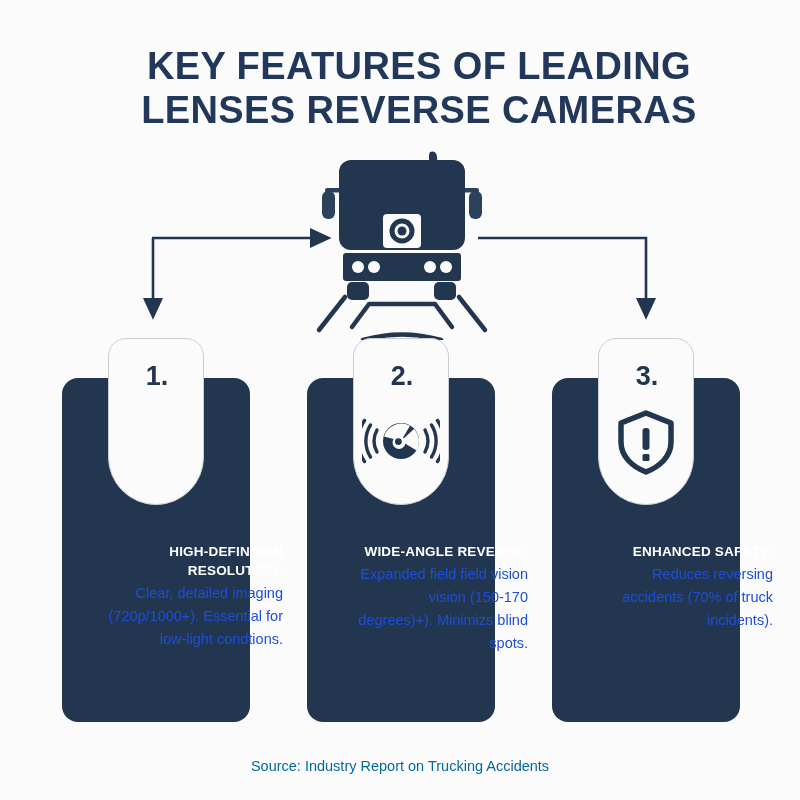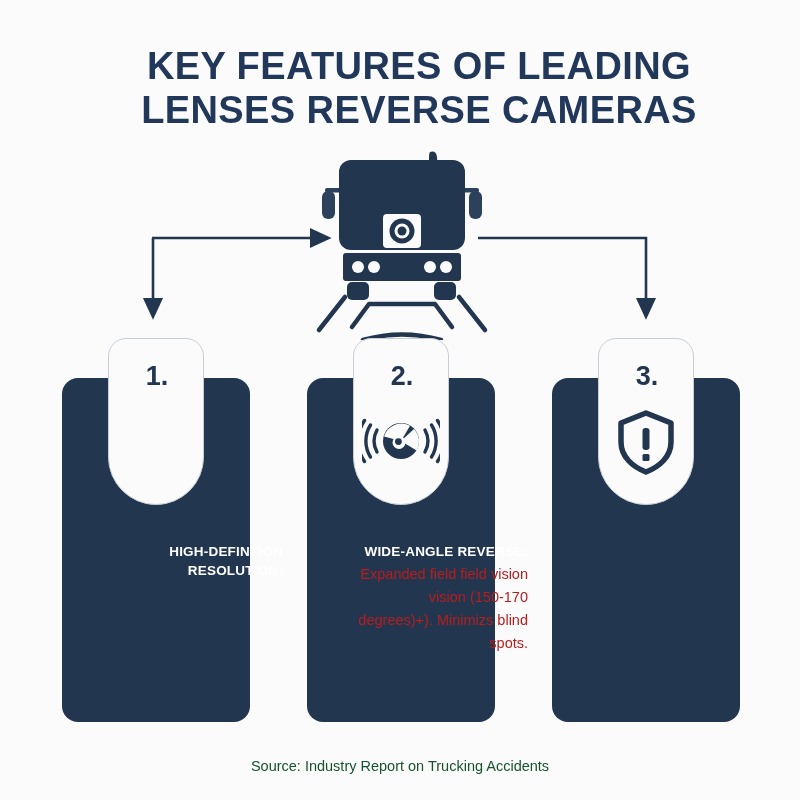--- a/index.html
+++ b/index.html
@@ -137,32 +137,32 @@
     line-height: 19px;
     letter-spacing: 0.2px;
     color: #ffffff;
   }
   .card-desc {
     display: block;
     margin-top: 2px;
     font-size: 14.5px;
     font-weight: normal;
     line-height: 23px;
-    color: #b91c1c;
+    color: #1d4ed8;
   }
 
   
   #footer-source {
     position: absolute;
     left: 0;
     top: 758px;
     width: 800px;
     text-align: center;
     font-size: 14.5px;
-    color: #14532d;
+    color: #0369a1;
   }
 </style>
 </head>
 <body>
 
 <div id="stage">
 
   <div id="title-block">
     <span class="title-line">KEY FEATURES OF LEADING</span>
     <span class="title-line">LENSES REVERSE CAMERAS</span>
@@ -222,20 +222,21 @@
 
   <div id="cards">
 
     <div class="card-wrap c1">
       <div class="card-body"></div>
       <div class="card-pill">
         <div class="pill-number">1.</div>
       </div>
       <div class="card-text">
         <span class="card-heading">HIGH-DEFINTION RESOLUTION:</span>
+        <span class="card-desc">Clear, detailed imaging (720p/1000+). Essential for low-light condtions.</span>
       </div>
     </div>
 
     <div class="card-wrap c2">
       <div class="card-body"></div>
       <div class="card-pill">
         <div class="pill-number">2.</div>
         <div class="pill-icon">
           <svg width="78" height="70" viewBox="0 0 78 70">
             <g transform="translate(39,34)">
@@ -267,19 +268,23 @@
       <div class="card-pill">
         <div class="pill-number">3.</div>
         <div class="pill-icon">
           <svg width="78" height="70" viewBox="0 0 78 70">
             <path d="M39,6 L64,16 L64,35 C64,50 52,60 39,65 C26,60 14,50 14,35 L14,16 Z" fill="none" stroke="#22374f" stroke-width="5.5" stroke-linejoin="round"></path>
             <rect x="35.5" y="21" width="7" height="22" rx="3" fill="#22374f"></rect>
             <rect x="35.5" y="47" width="7" height="7" rx="1.5" fill="#22374f"></rect>
           </svg>
         </div>
       </div>
+      <div class="card-text">
+        <span class="card-heading">ENHANCED SAFETY:</span>
+        <span class="card-desc">Reduces reversing accidents (70% of truck incidents).</span>
+      </div>
     </div>
 
   </div>
 
   <div id="footer-source">Source: Industry Report on Trucking Accidents</div>
 
 </div>
 
 </body></html>

